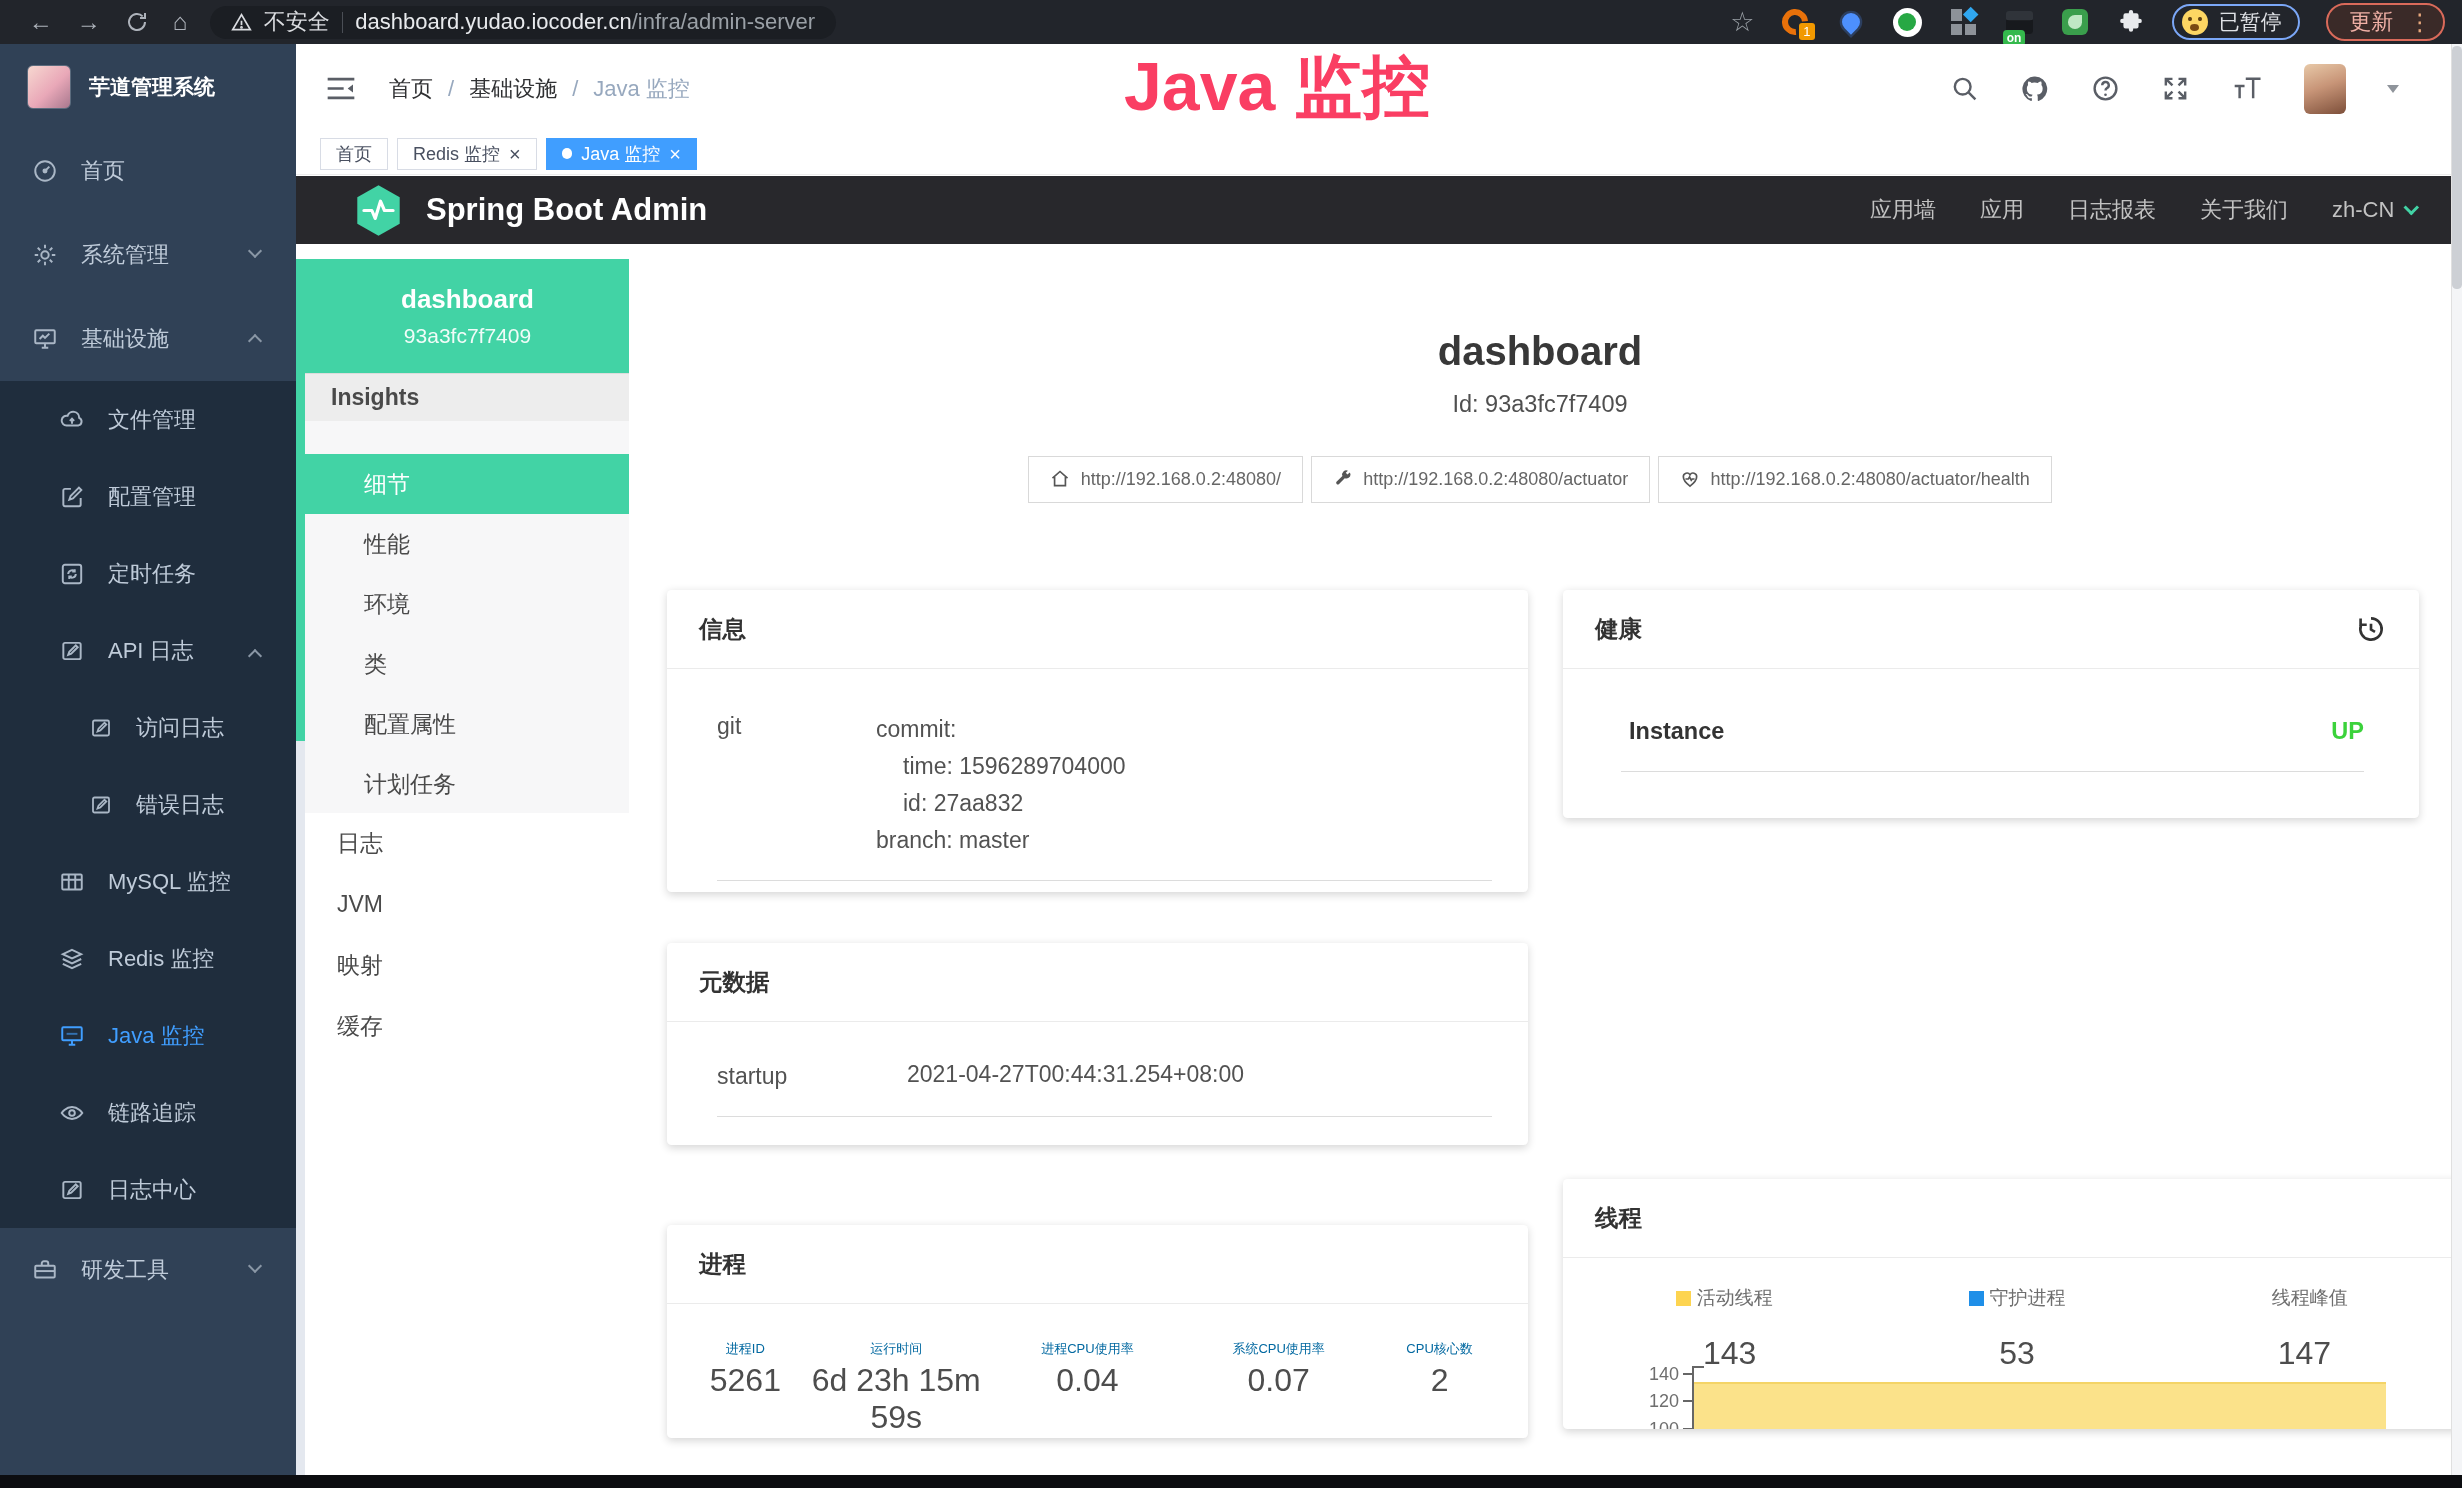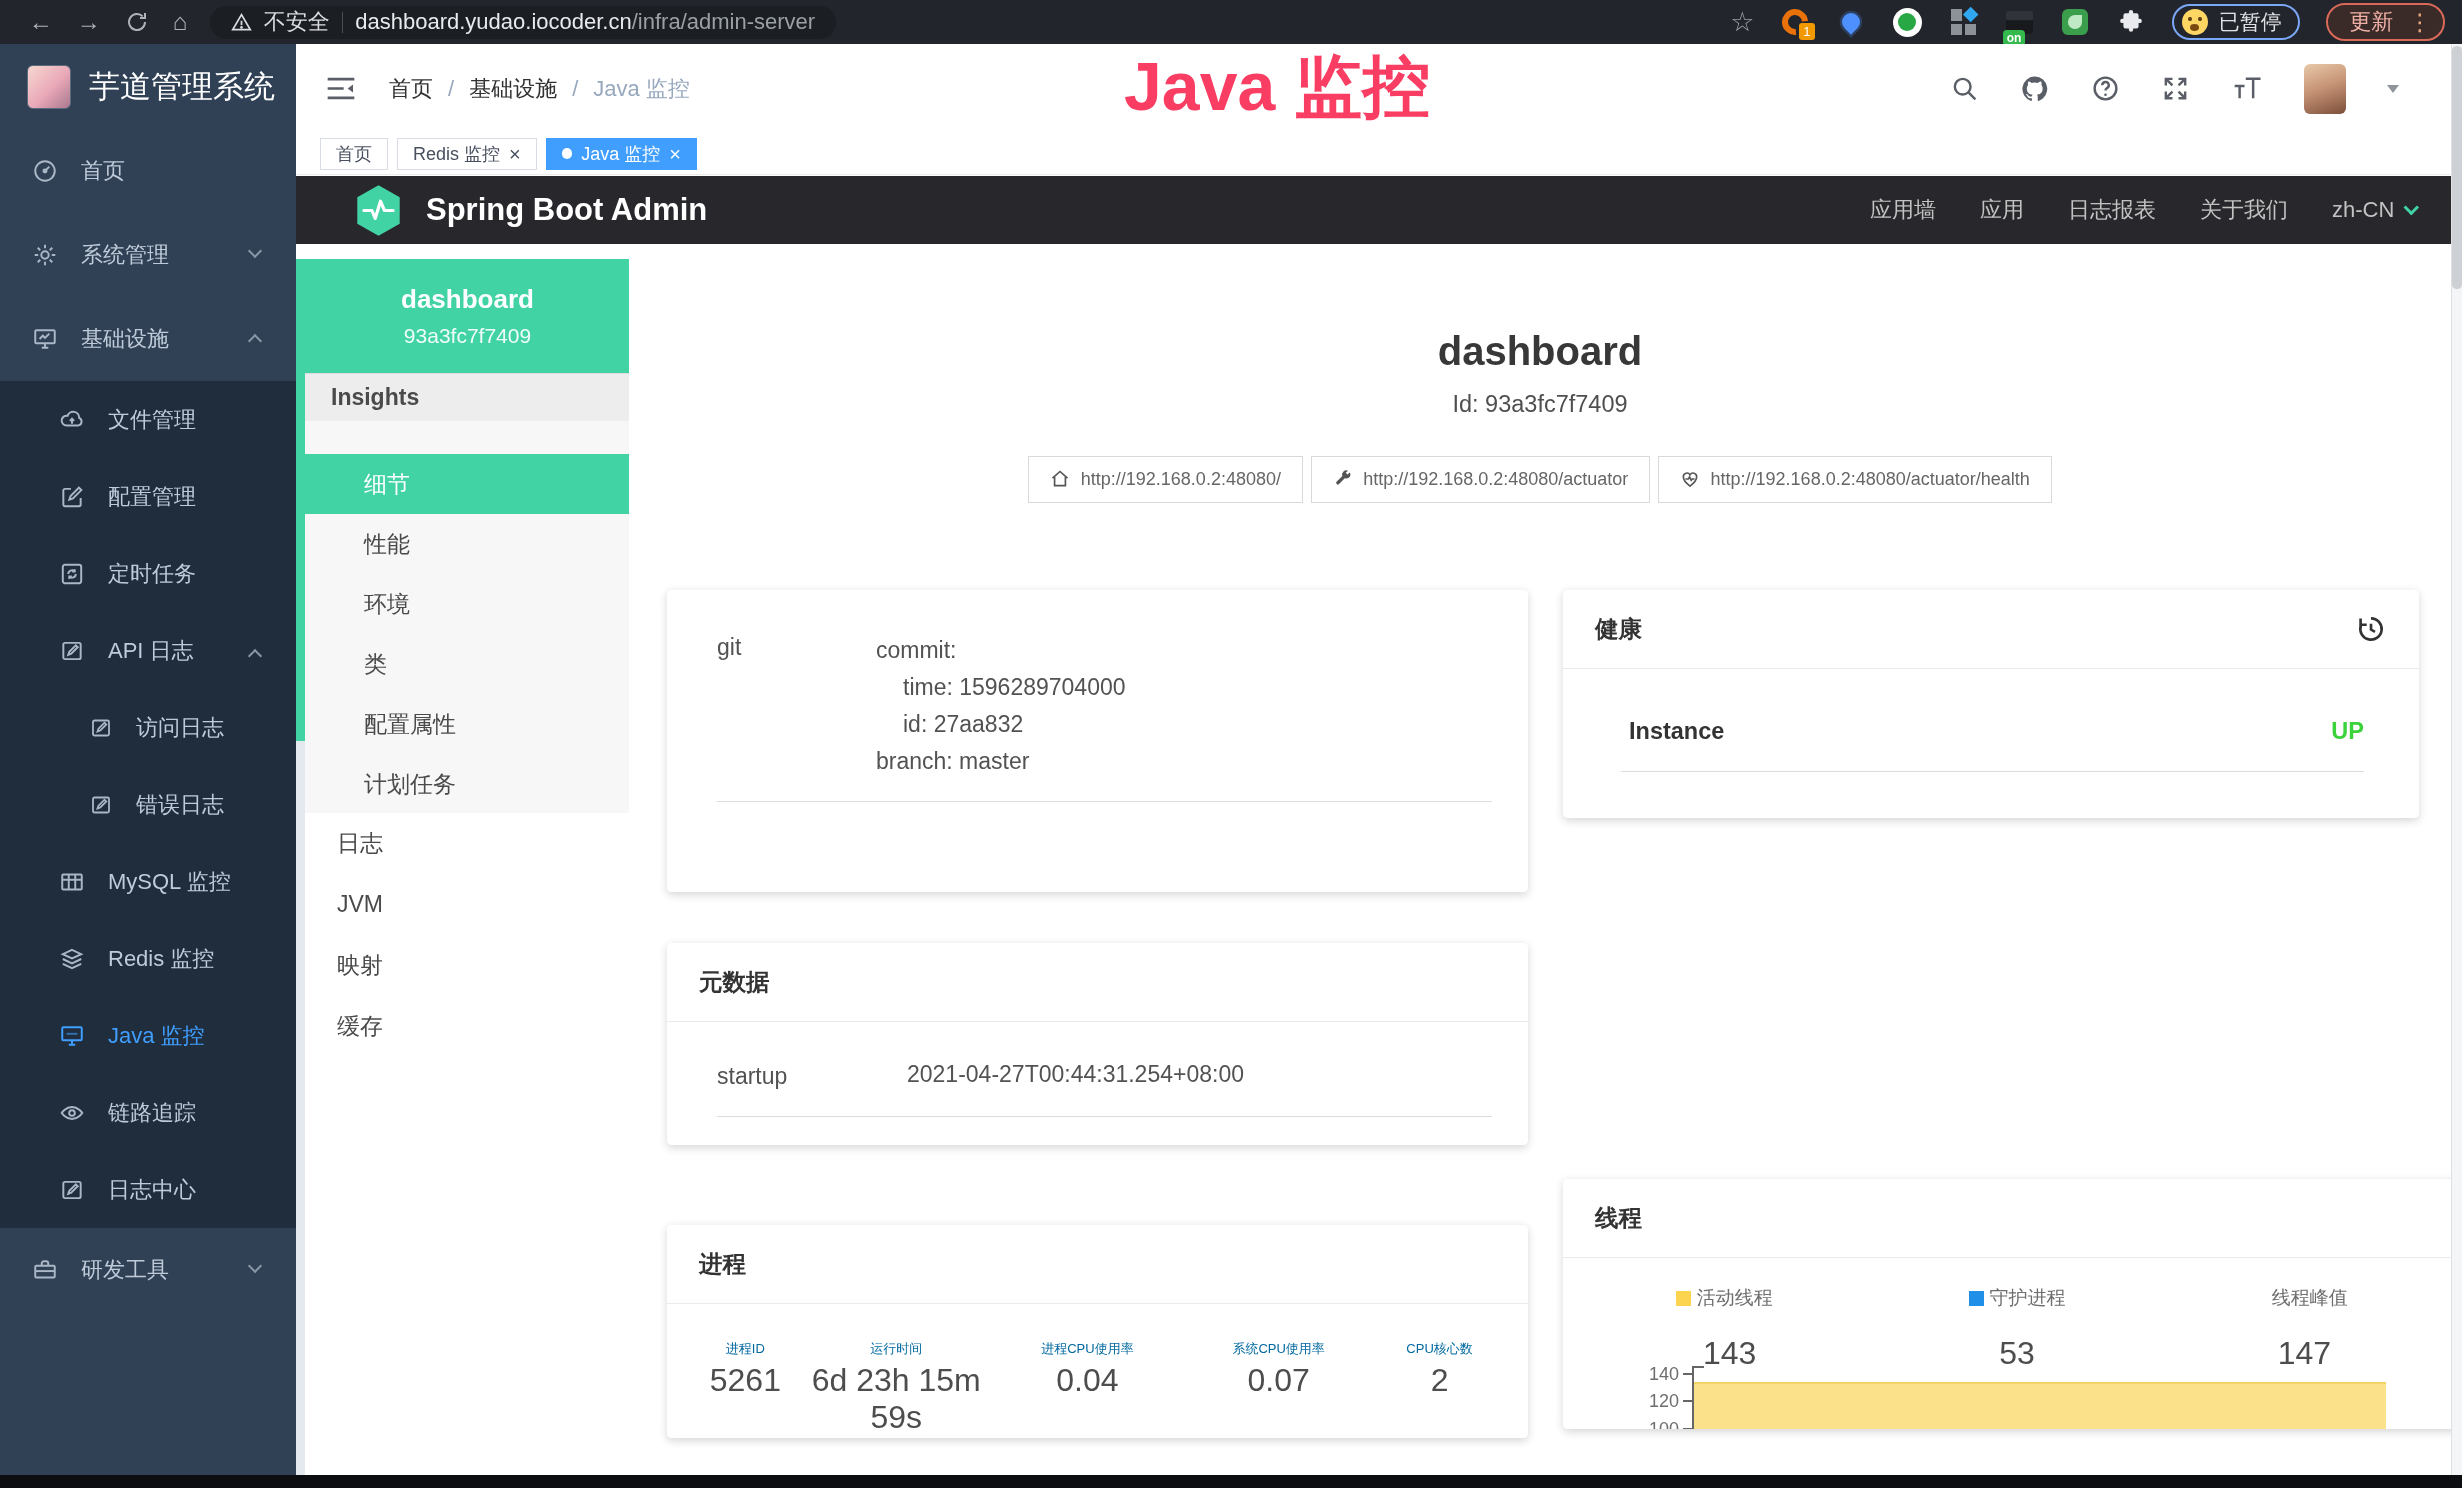--- a/index.html
+++ b/index.html
@@ -45,21 +45,21 @@
   .face::after { content:""; position:absolute; left:8.3px; top:15px; width:9px; height:6.8px; border-radius:50%; background:#7a4a12; }
   .update-btn { border:2.3px solid #d96a5a; background:#3a2a28; color:#f0b0a6; border-radius:24px; height:38px;
     display:flex; align-items:center; gap:15px; padding:0 12px 0 21px; font-size:22px; cursor:pointer; }
   .kebab { color:#e8a87c; font-size:23px; }
 
   
   #left-sidebar { position:absolute; left:0; top:44px; width:296px; height:1431px; background:#304156; }
   .logo-row { height:85px; display:flex; align-items:center; gap:18px; padding-left:27px; }
   .logo-img { width:44px; height:44px; border-radius:6px; flex:none;
     background:linear-gradient(135deg,#f7d8d0 0%,#e9a8b8 55%,#a8788e 100%); border:1.5px solid #5b6b7d; }
-  .logo-title { color:#fff; font-size:31px; font-weight:normal; white-space:nowrap; }
+  .logo-title { color:#fff; font-size:21px; font-weight:bold; white-space:nowrap; }
   .m-item { position:relative; display:flex; align-items:center; gap:23px; color:#bfcbd9; font-size:22px;
     cursor:pointer; white-space:nowrap; }
   .m-item .mi { flex:none; color:#aab7c6; }
   .m-item.l1 { height:84px; padding-left:32px; }
   .m-item.l2 { height:77px; padding-left:59px; }
   .m-item.l3 { height:77px; padding-left:89px; }
   .sub-block { background:#1f2d3d; }
   .m-item.active { color:#409eff; }
   .m-item.active .mi { color:#409eff; }
   .chev { position:absolute; right:36px; width:10px; height:10px; border-right:2.3px solid #8a97a6; border-bottom:2.3px solid #8a97a6; }
@@ -561,20 +561,21 @@
             <svg width="20" height="20" viewBox="0 0 24 24" fill="none" stroke="currentColor" stroke-width="2">
               <path d="M12 20.5S4 14.5 4 9.3A4.3 4.3 0 0 1 12 7a4.3 4.3 0 0 1 8 2.3c0 5.2-8 11.2-8 11.2z"></path>
               <path d="M6.5 12h3.5l1.5-2.5 2 4 1.2-1.5h2.8"></path>
             </svg>
           </span>
         <span>http://192.168.0.2:48080/actuator/health</span>
       </div>
     </div>
 
     <div class="card" id="card-info">
+      <div class="card-h">信息</div>
       <div class="kv">
         <span class="k">git</span>
         <div class="info-lines">
           <div>commit:</div>
           <div>time: 1596289704000</div>
           <div>id: 27aa832</div>
           <div>branch: master</div>
         </div>
       </div>
       <div class="rule"></div>

